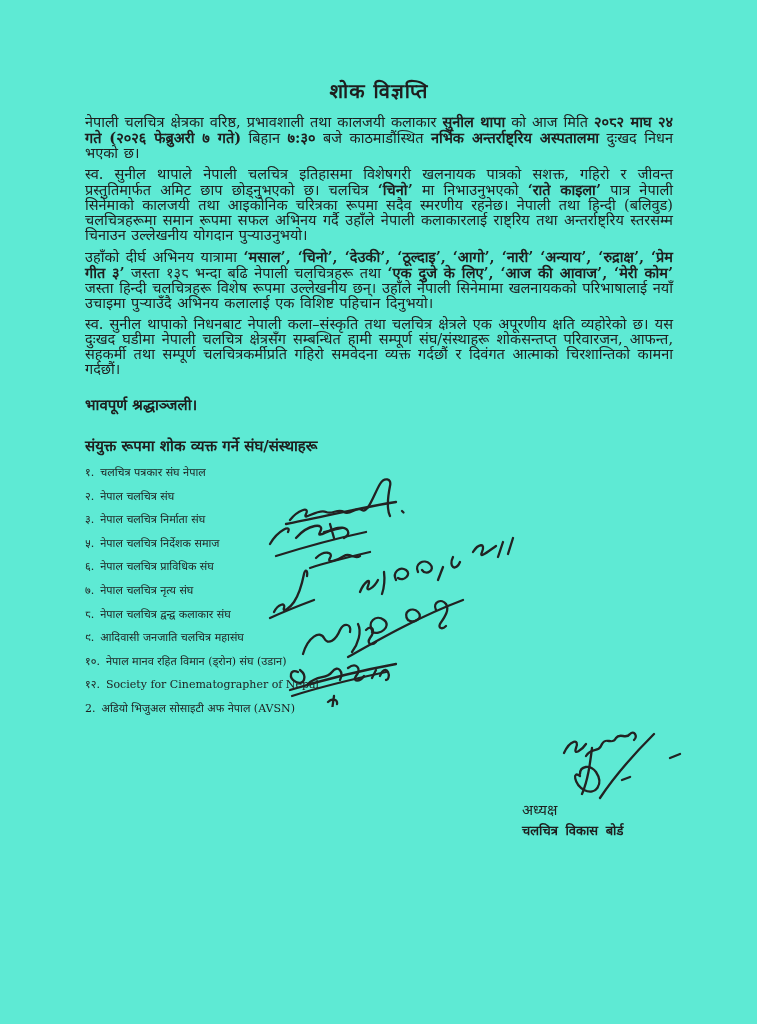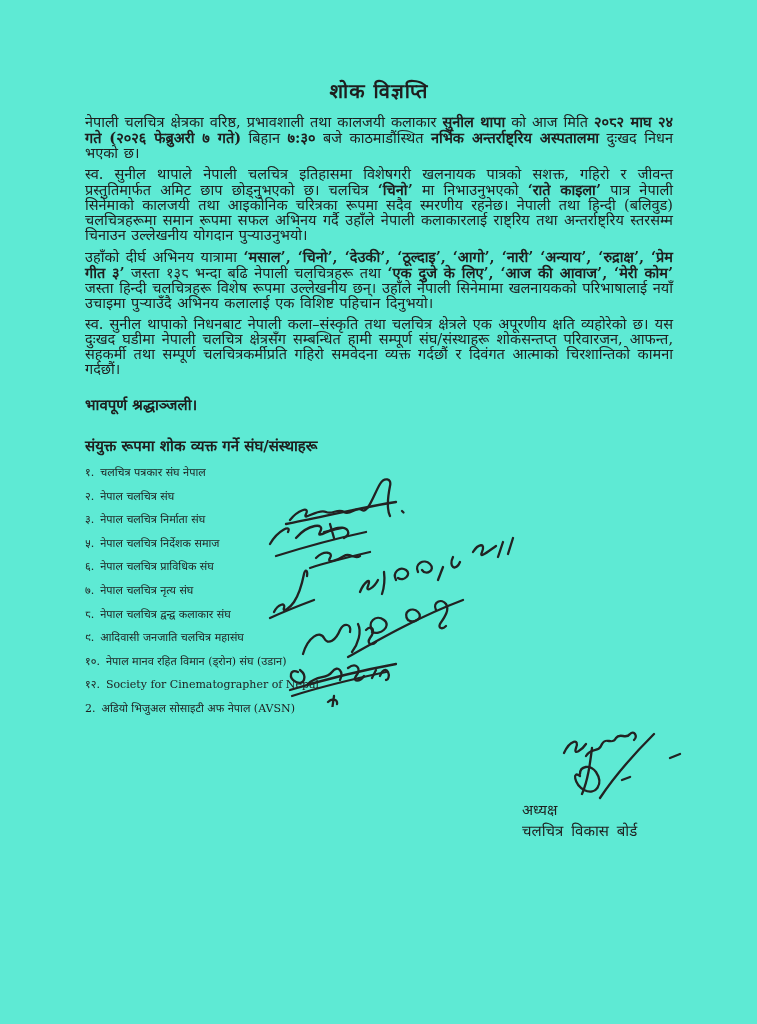--- a/index.html
+++ b/index.html
@@ -69,23 +69,24 @@
     text-align:left;
   }
   .signoff .chair-sig{display:block;margin-left:auto;}
   .signoff-title{
     font-size:14.5px;
     line-height:20px;
     padding-right:6px;
     margin-top:-6px;
   }
   .signoff-org{
-    font-size:15px;
+    font-size:13px;
     line-height:22px;
     word-spacing:3px;
+    font-weight:bold;
   }
   svg path{fill:none;stroke:#222;stroke-width:2.3;stroke-linecap:round;stroke-linejoin:round;}
 </style>
 </head>
 <body>
 
 <div class="page">
   <div class="content">
 
     <h1 class="title">शोक विज्ञप्ति</h1>

